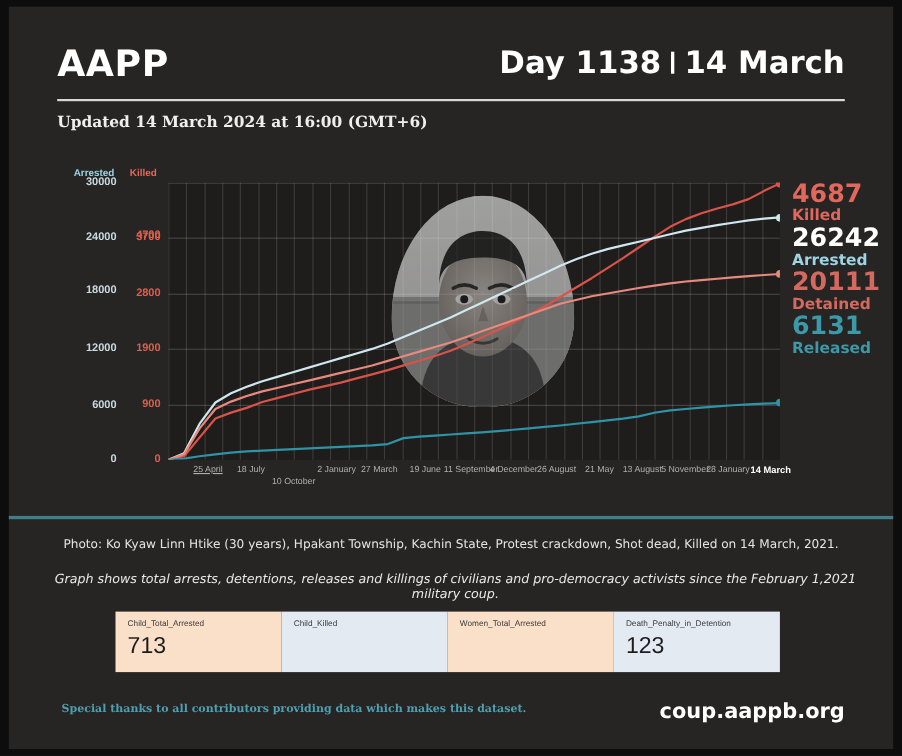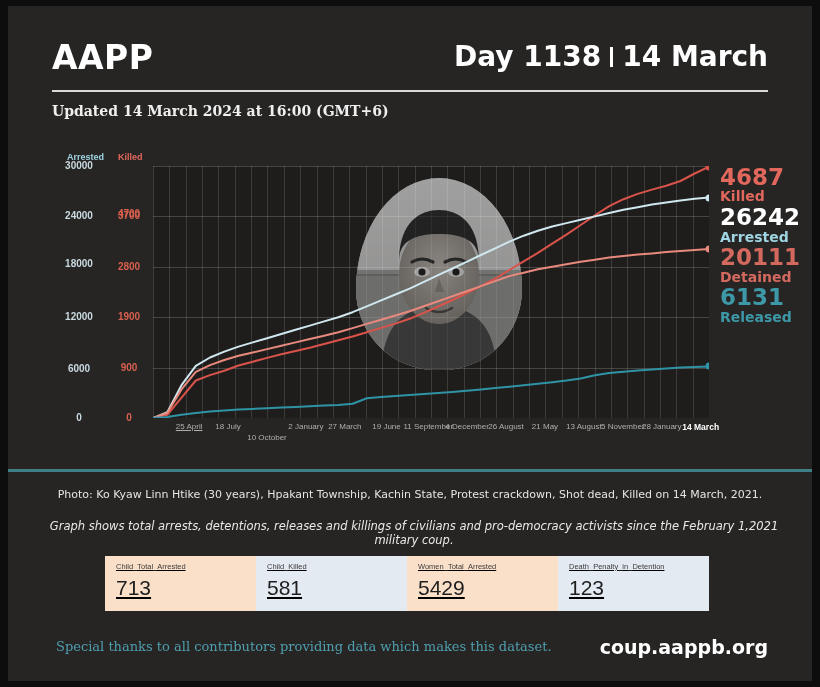--- a/index.html
+++ b/index.html
@@ -38,21 +38,21 @@
     color:#efefef;font-size:14px;font-weight:bold;
     font-family:"DejaVu Serif",serif;
   }
 
   
   .chart-area{position:absolute;left:44px;top:146px;width:730px;height:290px;}
   .axis-head{position:absolute;top:0;font-size:9px;font-weight:bold;}
   .axis-head.arr{left:15px;color:#9fd4e2;}
   .axis-head.kil{left:66px;color:#e2675c;}
 
-  .ylab{position:absolute;font-size:10px;font-weight:bold;text-align:center;}
+  .ylab{position:absolute;font-size:10px;font-weight:bold;text-align:right;}
   .ylab.arr{left:0;width:54px;color:#c8d9e0;}
   .ylab.kil{left:60px;width:34px;color:#d9604f;}
 
   .plot{
     position:absolute;left:101px;top:14px;
     width:556px;height:252px;
     background:#1f1d1c;
     overflow:hidden;
   }
   .vgrid,.hgrid{position:absolute;left:0;top:0;width:100%;height:100%;}
@@ -98,30 +98,30 @@
     font-family:"DejaVu Sans",sans-serif;
   }
   .caption-graph{
     position:absolute;left:36px;top:513px;width:740px;
     text-align:center;color:#ebe9e7;font-size:11.5px;font-style:italic;
     font-family:"DejaVu Sans",sans-serif;
   }
 
   
   .cards{position:absolute;left:97px;top:550px;display:flex;}
-  .card{width:151px;height:55px;padding:7px 11px 0 11px;box-sizing:border-box;text-decoration:underline;}
+  .card{width:151px;height:55px;padding:7px 11px 0 11px;box-sizing:border-box;}
   .card .k{font-size:7.5px;color:#3c3c3c;line-height:1.1;}
   .card .v{font-size:21px;color:#1d1d1d;margin-top:5px;font-family:"Liberation Sans",sans-serif;}
   .card.peach{background:#fadfc9;}
   .card.blue{background:#e3eaf2;}
 
   
   .thanks{
     position:absolute;left:48px;top:633px;
-    color:#4f9fb0;font-size:13px;font-weight:normal;
+    color:#4f9fb0;font-size:10px;font-weight:bold;
     font-family:"DejaVu Serif",serif;
   }
   .site{
     position:absolute;right:44px;top:630px;
     color:#ffffff;font-size:19px;font-weight:bold;
     font-family:"DejaVu Sans",sans-serif;
   }
 </style>
 </head>
 <body>
@@ -291,25 +291,23 @@
   <div class="caption-photo">Photo: Ko Kyaw Linn Htike (30 years), Hpakant Township, Kachin State, Protest crackdown, Shot dead, Killed on 14 March, 2021.</div>
   <div class="caption-graph">Graph shows total arrests, detentions, releases and killings of civilians and pro-democracy activists since the February 1,2021 military coup.</div>
 
   <div class="cards" id="cards">
       <div class="card peach">
         <div class="k">Child_Total_Arrested</div>
         <div class="v">713</div>
       </div>
       <div class="card blue">
         <div class="k">Child_Killed</div>
-        <div class="v">581</div>
       </div>
       <div class="card peach">
         <div class="k">Women_Total_Arrested</div>
-        <div class="v">5429</div>
       </div>
       <div class="card blue">
         <div class="k">Death_Penalty_in_Detention</div>
         <div class="v">123</div>
       </div>
     </div>
 
   <div class="thanks">Special thanks to all contributors providing data which makes this dataset.</div>
   <div class="site">coup.aappb.org</div>
 </div>

